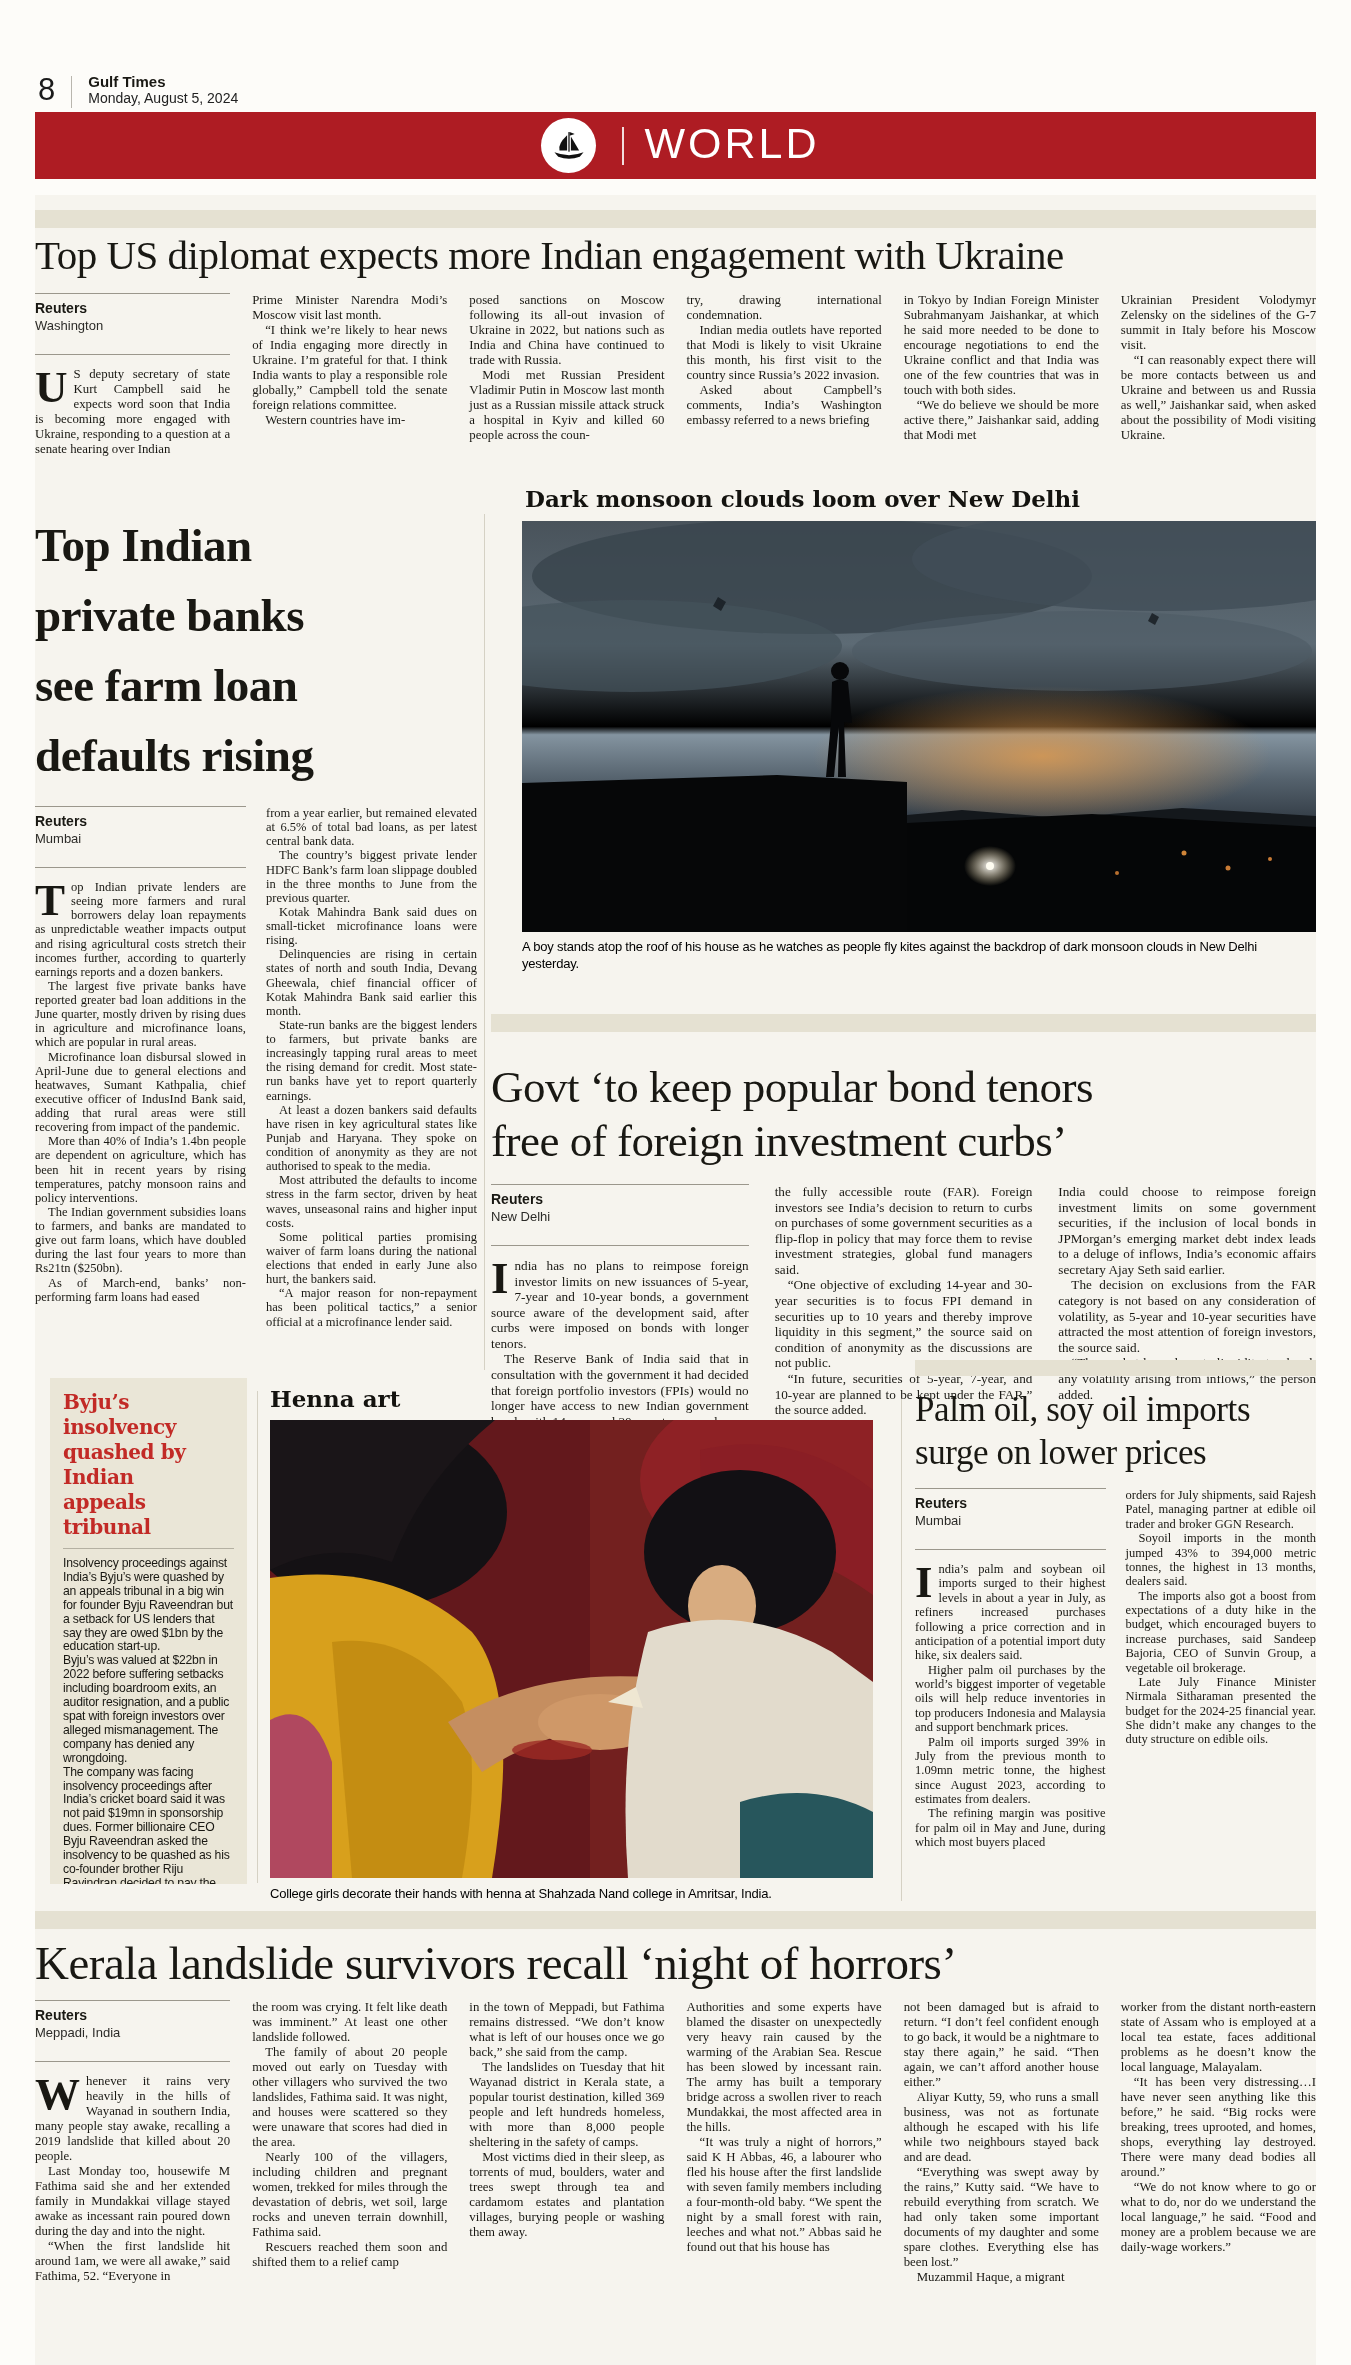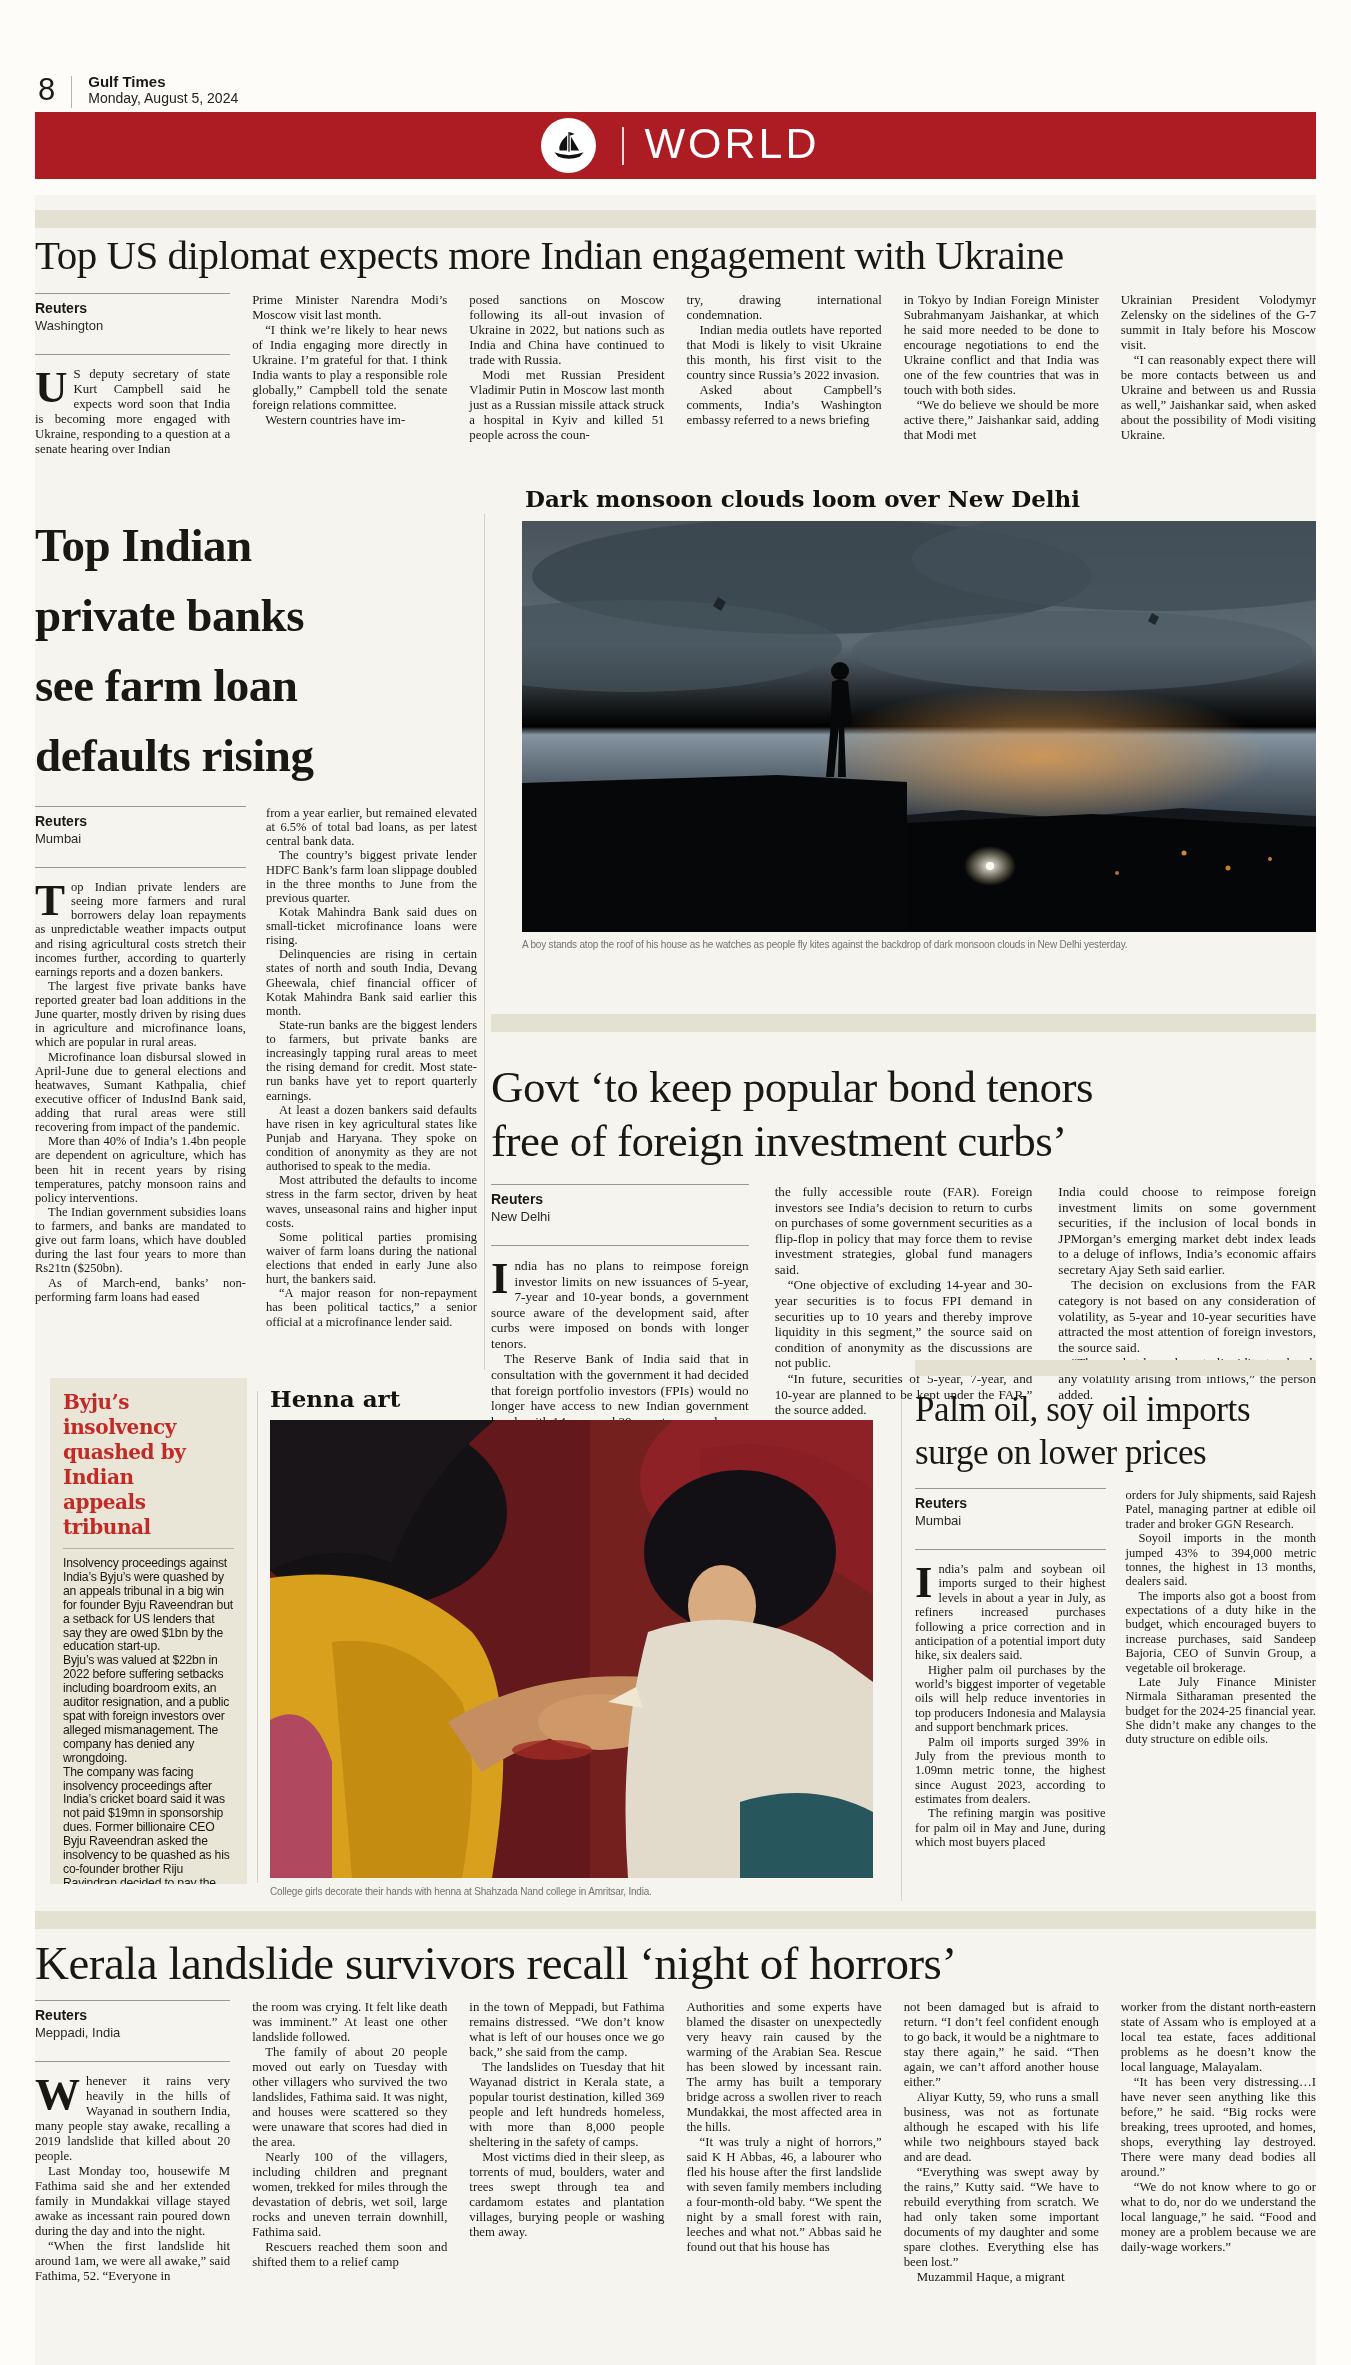--- a/index.html
+++ b/index.html
@@ -33,22 +33,22 @@
   .flow p { text-align:justify; }
   .flow p + p { text-indent:13px; }
   .byline { border-top:1px solid #9b978c; border-bottom:1px solid #9b978c; padding:6px 0 20px; margin-bottom:12px; }
   .byline-src { font-family:"Liberation Sans",sans-serif; font-weight:bold; font-size:14px; line-height:17px; }
   .byline-loc { font-family:"Liberation Sans",sans-serif; font-size:13px; line-height:17px; color:#2c2b28; }
   .dc > p:first-child { text-indent:0; }
   .dc > p:first-child::first-letter { float:left; font-weight:bold; font-size:45px; line-height:34px;
     padding:3px 6px 0 0; }
 
   .kicker { font-family:"DejaVu Serif",serif; font-weight:bold; font-size:23px; line-height:1.1; color:#14130f; }
-  .caption { font-family:"Liberation Sans",sans-serif; font-size:10px; letter-spacing:-0.2px;
-    line-height:1.32; color:#737373; }
+  .caption { font-family:"Liberation Sans",sans-serif; font-size:13px; letter-spacing:-0.2px;
+    line-height:1.32; color:#000000; }
 
   
   .ukraine { position:absolute; left:0; top:234px; width:1281px; height:264px; overflow:hidden; }
   .headline-xl { font-weight:400; font-size:41px; letter-spacing:-0.5px; line-height:1.05; }
   .ukraine .cols { margin-top:16px; gap:22px; }
   .ukraine .col { flex:1; }
   .ukraine .flow p { font-size:12.8px; line-height:1.17; }
 
   
   .farm { position:absolute; left:0; top:510px; width:442px; height:868px; overflow:hidden; }
@@ -152,21 +152,21 @@
       <div class="col">
           <div class="flow">
             <p class="para">Prime Minister Narendra Modi’s Moscow visit last month.</p>
             <p class="para">“I think we’re likely to hear news of India engaging more directly in Ukraine. I’m grateful for that. I think India wants to play a responsible role globally,” Campbell told the senate foreign relations committee.</p>
             <p class="para">Western countries have im-</p>
           </div>
         </div>
       <div class="col">
           <div class="flow">
             <p class="para">posed sanctions on Moscow following its all-out invasion of Ukraine in 2022, but nations such as India and China have continued to trade with Russia.</p>
-            <p class="para">Modi met Russian President Vladimir Putin in Moscow last month just as a Russian missile attack struck a hospital in Kyiv and killed 51 people across the coun-</p>
+            <p class="para">Modi met Russian President Vladimir Putin in Moscow last month just as a Russian missile attack struck a hospital in Kyiv and killed 60 people across the coun-</p>
           </div>
         </div>
       <div class="col">
           <div class="flow">
             <p class="para">try, drawing international condemnation.</p>
             <p class="para">Indian media outlets have reported that Modi is likely to visit Ukraine this month, his first visit to the country since Russia’s 2022 invasion.</p>
             <p class="para">Asked about Campbell’s comments, India’s Washington embassy referred to a news briefing</p>
           </div>
         </div>
       <div class="col">

